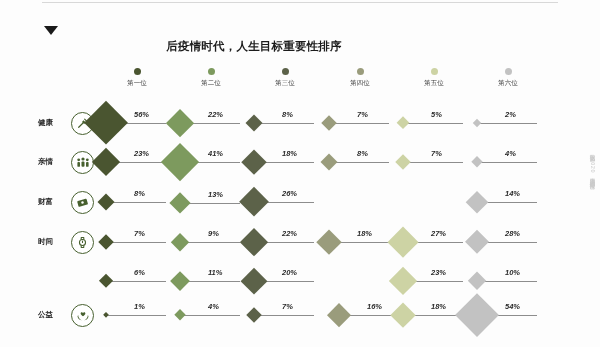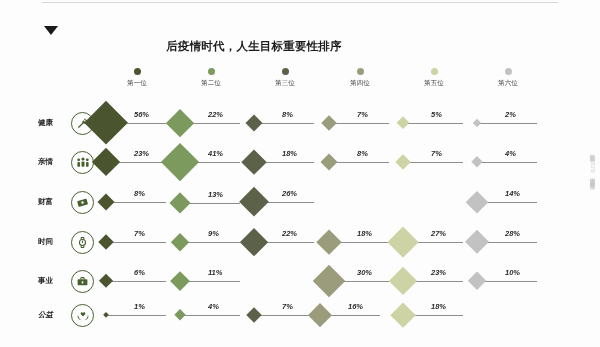--- a/index.html
+++ b/index.html
@@ -343,56 +343,46 @@
       <div class="cell" style="left: 397px; top: 227px;">
         <div class="cell-line"></div>
         <div class="diamond" style="width: 21.8238px; height: 21.8238px; background: rgb(205, 211, 164);"></div>
         <div class="pct">27%</div>
       </div>
       <div class="cell" style="left: 471px; top: 227px;">
         <div class="cell-line"></div>
         <div class="diamond" style="width: 17.317px; height: 17.317px; background: rgb(194, 194, 194);"></div>
         <div class="pct">28%</div>
       </div>
-      <div class="row-head" style="top: 266px;">
-        <div class="row-name">事业</div>
-        <div class="row-icon">
-          <svg width="13" height="13" viewBox="0 0 24 24" fill="#47602f">
-            <rect x="3" y="8" width="18" height="11" rx="1.6"></rect>
-            <path d="M9 8 V6.2 A1.4 1.4 0 0 1 10.4 4.8 h3.2 A1.4 1.4 0 0 1 15 6.2 V8" fill="none" stroke="#47602f" stroke-width="2"></path>
-            <rect x="10.6" y="11.6" width="2.8" height="4" fill="#ffffff"></rect>
-          </svg>
-        </div>
-      </div>
       <div class="cell" style="left: 100px; top: 266px;">
         <div class="cell-line"></div>
         <div class="diamond" style="width: 10.2879px; height: 10.2879px; background: rgb(74, 85, 48);"></div>
         <div class="pct">6%</div>
       </div>
       <div class="cell" style="left: 174px; top: 266px;">
         <div class="cell-line"></div>
         <div class="diamond" style="width: 13.9298px; height: 13.9298px; background: rgb(125, 154, 94);"></div>
         <div class="pct">11%</div>
       </div>
-      <div class="cell" style="left: 323px; top: 266px;">
-        <div class="cell-line"></div>
-        <div class="diamond" style="width: 23.0043px; height: 23.0043px; background: rgb(154, 156, 124);"></div>
-        <div class="pct">30%</div>
+      <div class="cell" style="left: 248px; top: 266px;">
+        <div class="cell-line"></div>
+        <div class="diamond" style="width: 18.783px; height: 18.783px; background: rgb(92, 98, 73);"></div>
+        <div class="pct">20%</div>
       </div>
       <div class="cell" style="left: 397px; top: 266px;">
         <div class="cell-line"></div>
         <div class="diamond" style="width: 20.1425px; height: 20.1425px; background: rgb(205, 211, 164);"></div>
         <div class="pct">23%</div>
       </div>
       <div class="cell" style="left: 471px; top: 266px;">
         <div class="cell-line"></div>
         <div class="diamond" style="width: 13.2816px; height: 13.2816px; background: rgb(194, 194, 194);"></div>
         <div class="pct">10%</div>
       </div>
-      <div class="row-head" style="top: 300px; font-style: italic;">
+      <div class="row-head" style="top: 300px;">
         <div class="row-name">公益</div>
         <div class="row-icon">
           <svg width="14" height="13" viewBox="0 0 26 24" fill="#47602f">
             <path d="M13 7.5 c-1-2.4-4.4-2-4.4.8 0 2.1 2.6 3.9 4.4 5.2 1.8-1.3 4.4-3.1 4.4-5.2 0-2.8-3.4-3.2-4.4-.8z"></path>
             <path d="M4 11 c0 5 3.2 8.4 6.4 9.6 -3.6.4-7.2-2.6-7.6-7.2z"></path>
             <path d="M22 11 c0 5-3.2 8.4-6.4 9.6 3.6.4 7.2-2.6 7.6-7.2z"></path>
           </svg>
         </div>
       </div>
       <div class="cell" style="left: 100px; top: 300px;">
@@ -403,27 +393,32 @@
       <div class="cell" style="left: 174px; top: 300px;">
         <div class="cell-line"></div>
         <div class="diamond" style="width: 8.4px; height: 8.4px; background: rgb(125, 154, 94);"></div>
         <div class="pct">4%</div>
       </div>
       <div class="cell" style="left: 248px; top: 300px;">
         <div class="cell-line"></div>
         <div class="diamond" style="width: 11.1122px; height: 11.1122px; background: rgb(92, 98, 73);"></div>
         <div class="pct">7%</div>
       </div>
-      <div class="cell" style="left: 314px; top: 300px;">
+      <div class="cell" style="left: 333px; top: 300px;">
         <div class="cell-line"></div>
         <div class="diamond" style="width: 16.8px; height: 16.8px; background: rgb(154, 156, 124);"></div>
         <div class="pct">16%</div>
       </div>
       <div class="cell" style="left: 397px; top: 300px;">
         <div class="cell-line"></div>
         <div class="diamond" style="width: 17.8191px; height: 17.8191px; background: rgb(205, 211, 164);"></div>
         <div class="pct">18%</div>
       </div>
+      <div class="cell" style="left: 471px; top: 300px;">
+        <div class="cell-line"></div>
+        <div class="diamond" style="width: 30.8636px; height: 30.8636px; background: rgb(194, 194, 194);"></div>
+        <div class="pct">54%</div>
+      </div>
     </div>
 
   <div class="credit">数据来源：2020中国高净值人群财富报告</div>
 
 </div>
 
 </body></html>

